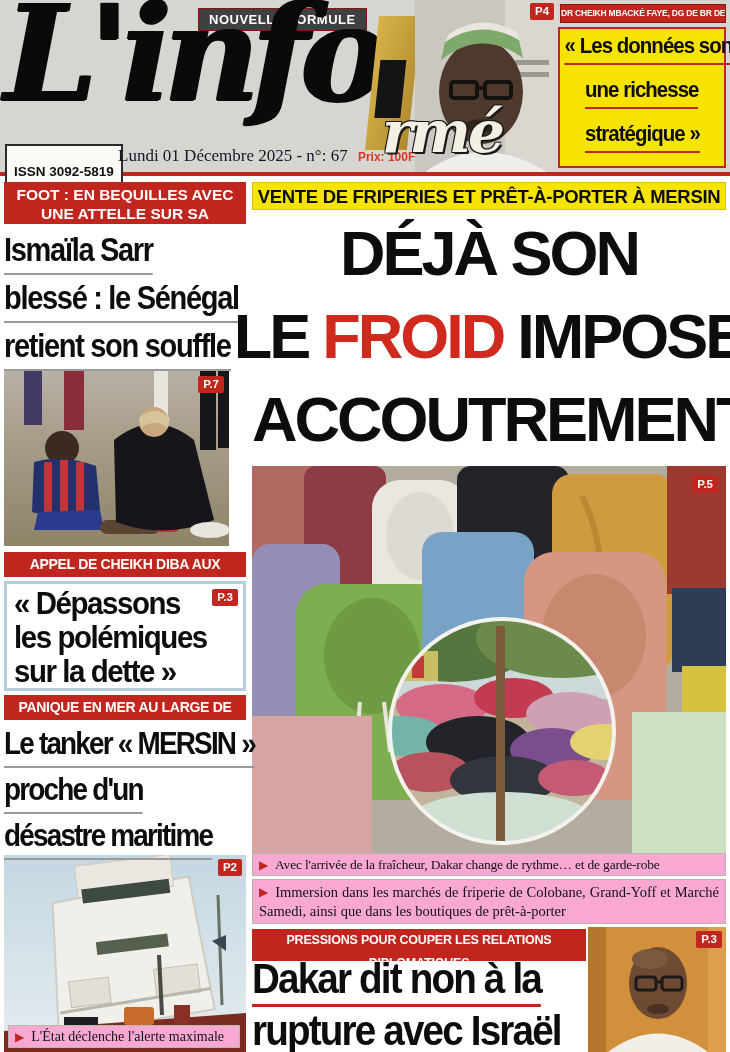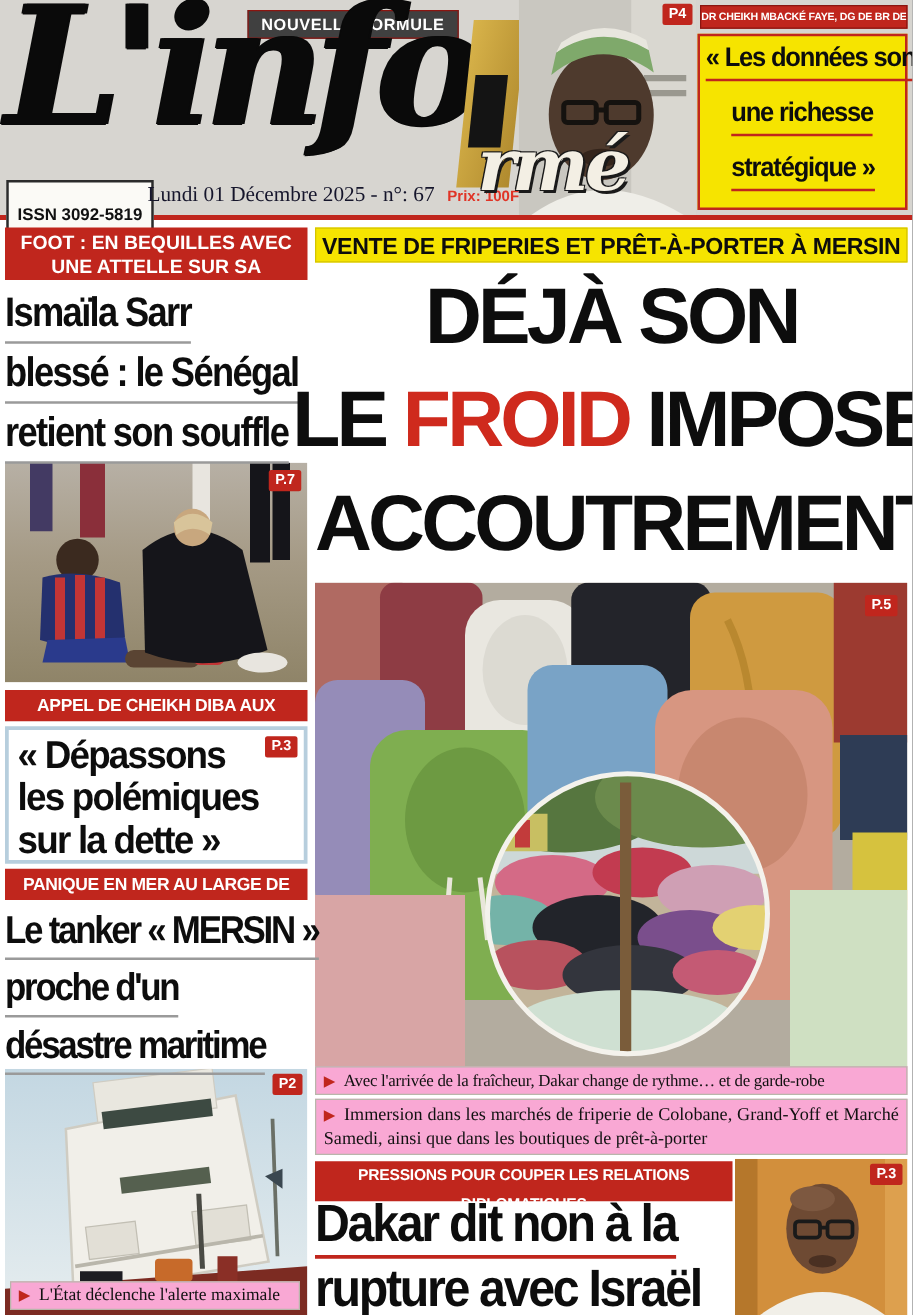--- a/index.html
+++ b/index.html
@@ -84,21 +84,21 @@
   }
   .cap-strip .arr { color:#c0261d; font-size:12px; margin-right:7px; }
   .photo { position:absolute; overflow:hidden; z-index:1; }
   .photo svg { display:block; }
 
   
   .foot-kicker { left:4px; top:182px; width:242px; height:42px; font-size:15.5px;
     line-height:19px; padding-top:3px; }
   .foot-hl { left:4px; top:227px; width:260px; font-size:33px; letter-spacing:-1.5px;
     line-height:45px; transform:scaleX(.88); transform-origin:left top; white-space:nowrap; }
-  .photo-foot { left:4px; top:370px; width:242px; height:176px; }
+  .photo-foot { left:4px; top:370px; width:225px; height:176px; }
   .appel-kicker { left:4px; top:552px; width:242px; height:25px; font-size:14px;
     line-height:24px; letter-spacing:-0.3px; }
   .quote-box {
     position:absolute; left:4px; top:581px; width:242px; height:110px; background:#fff;
     border:3px solid #b7cedd; z-index:3; padding:3px 0 0 7px;
   }
   .quote-box .ln { display:block; font-weight:bold; color:#0d0d0d; font-size:31px;
     letter-spacing:-1.5px; line-height:34px; transform:scaleX(.95); transform-origin:left; white-space:nowrap; }
   .panique-kicker { left:4px; top:695px; width:242px; height:25px; font-size:14px;
     line-height:24px; letter-spacing:-0.3px; }

